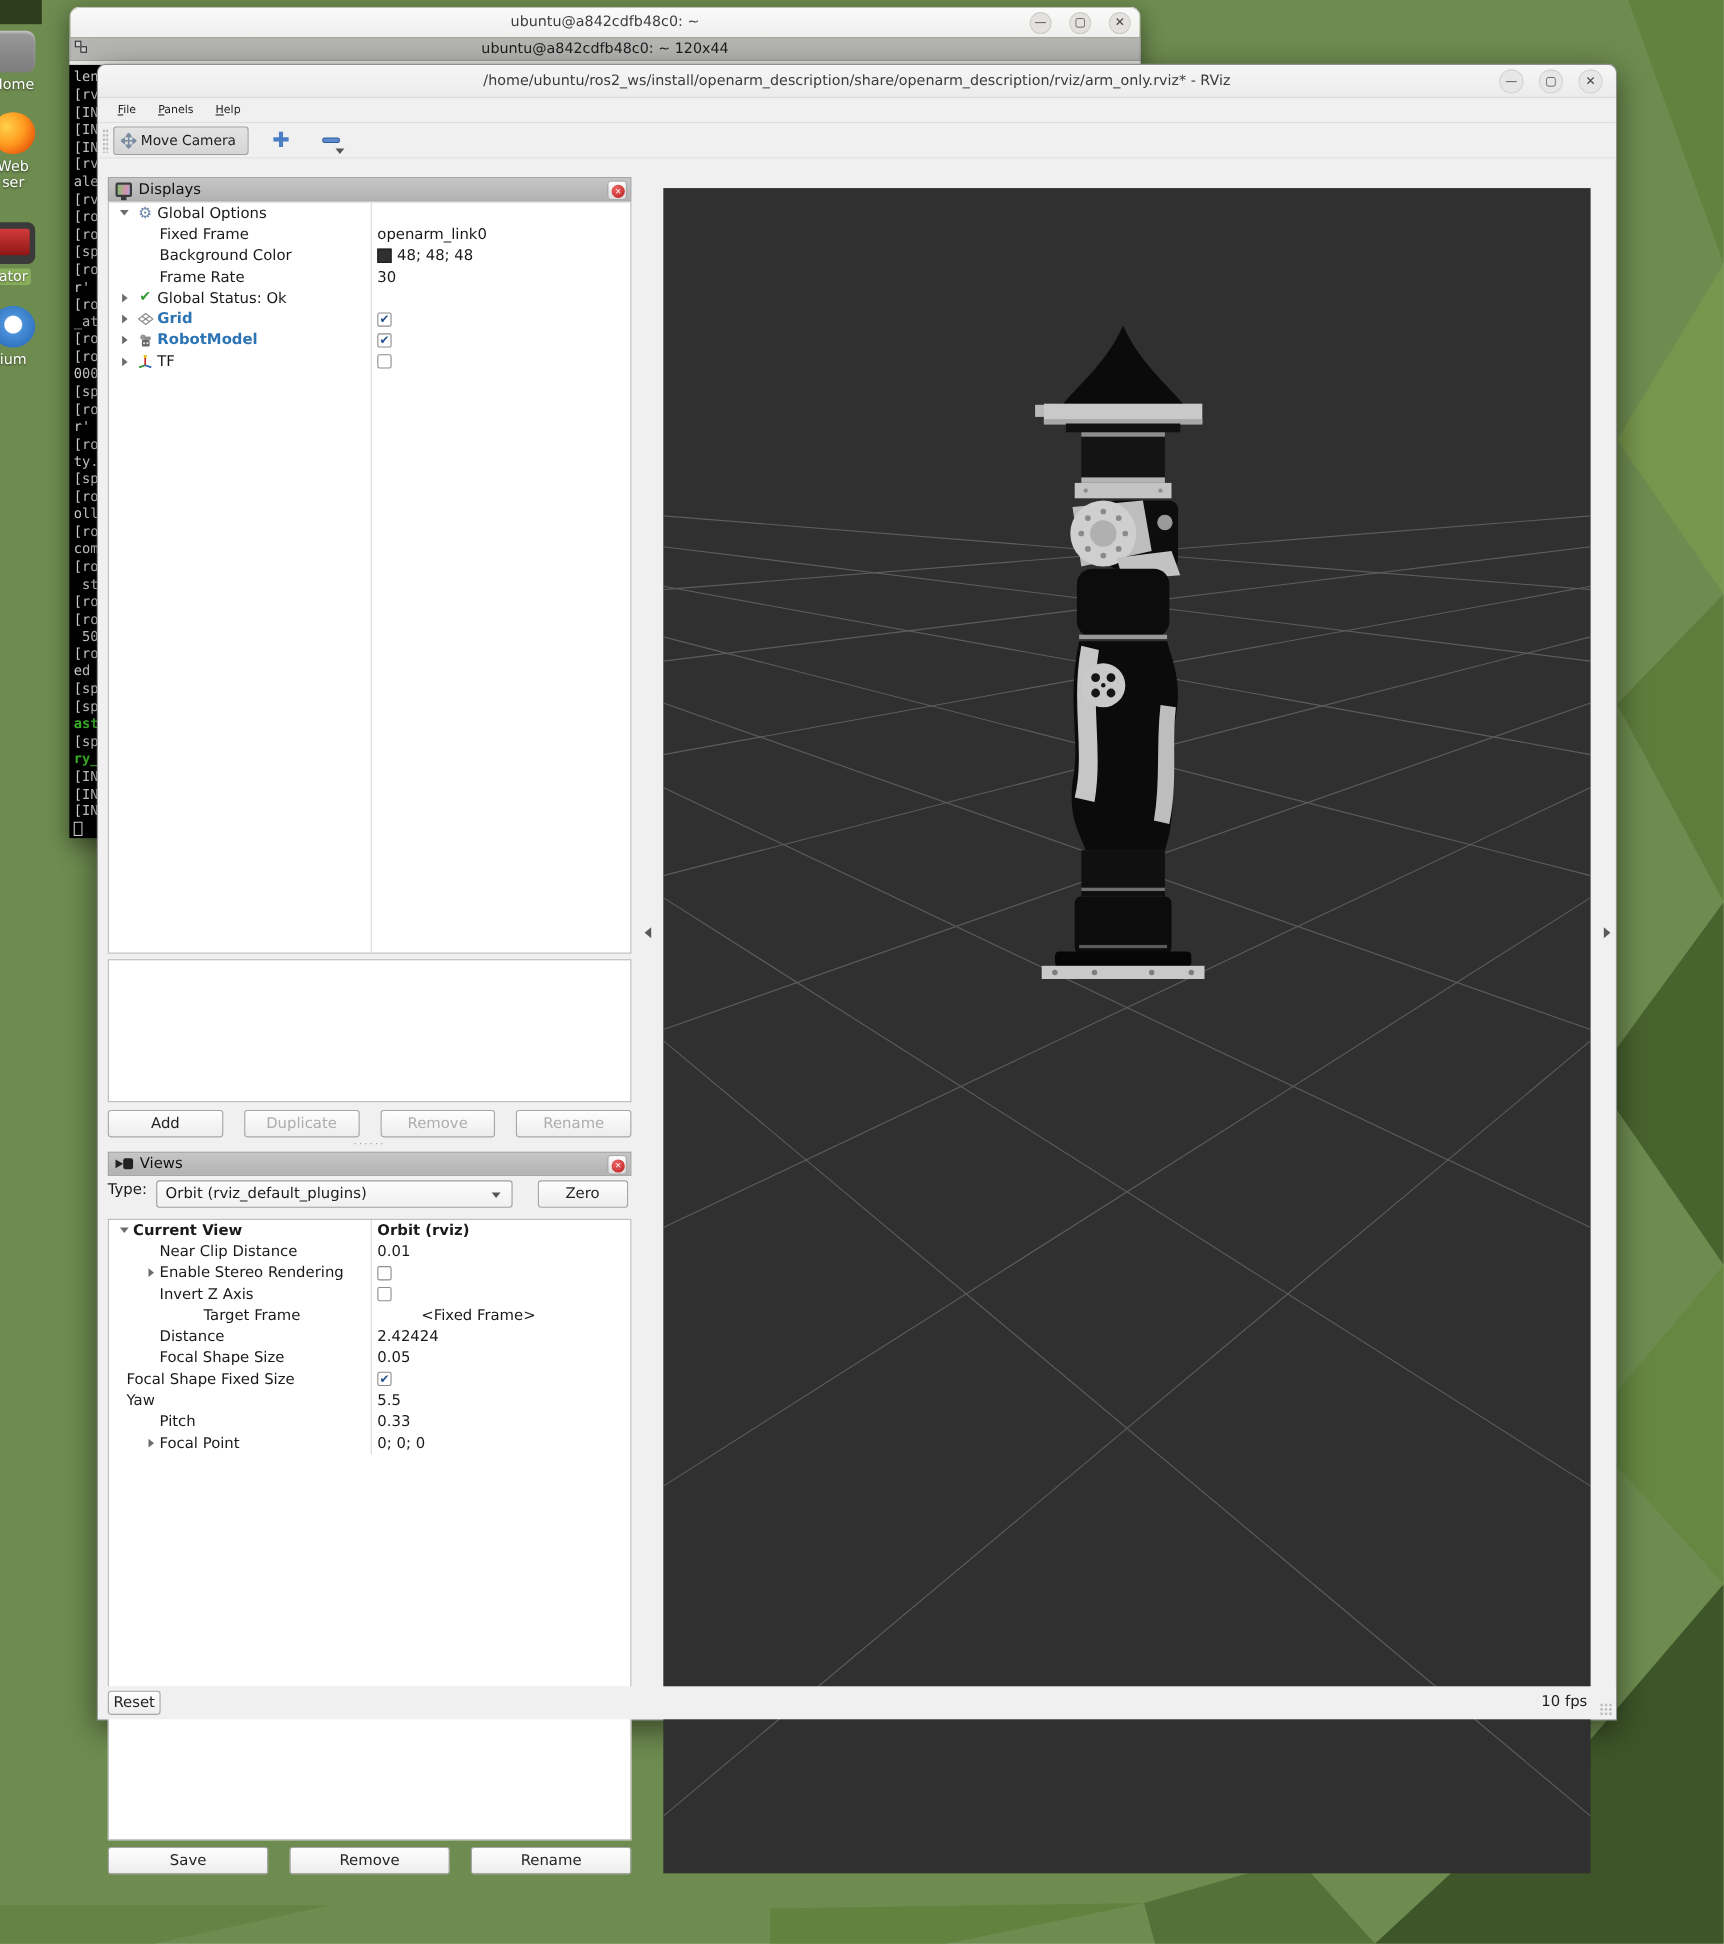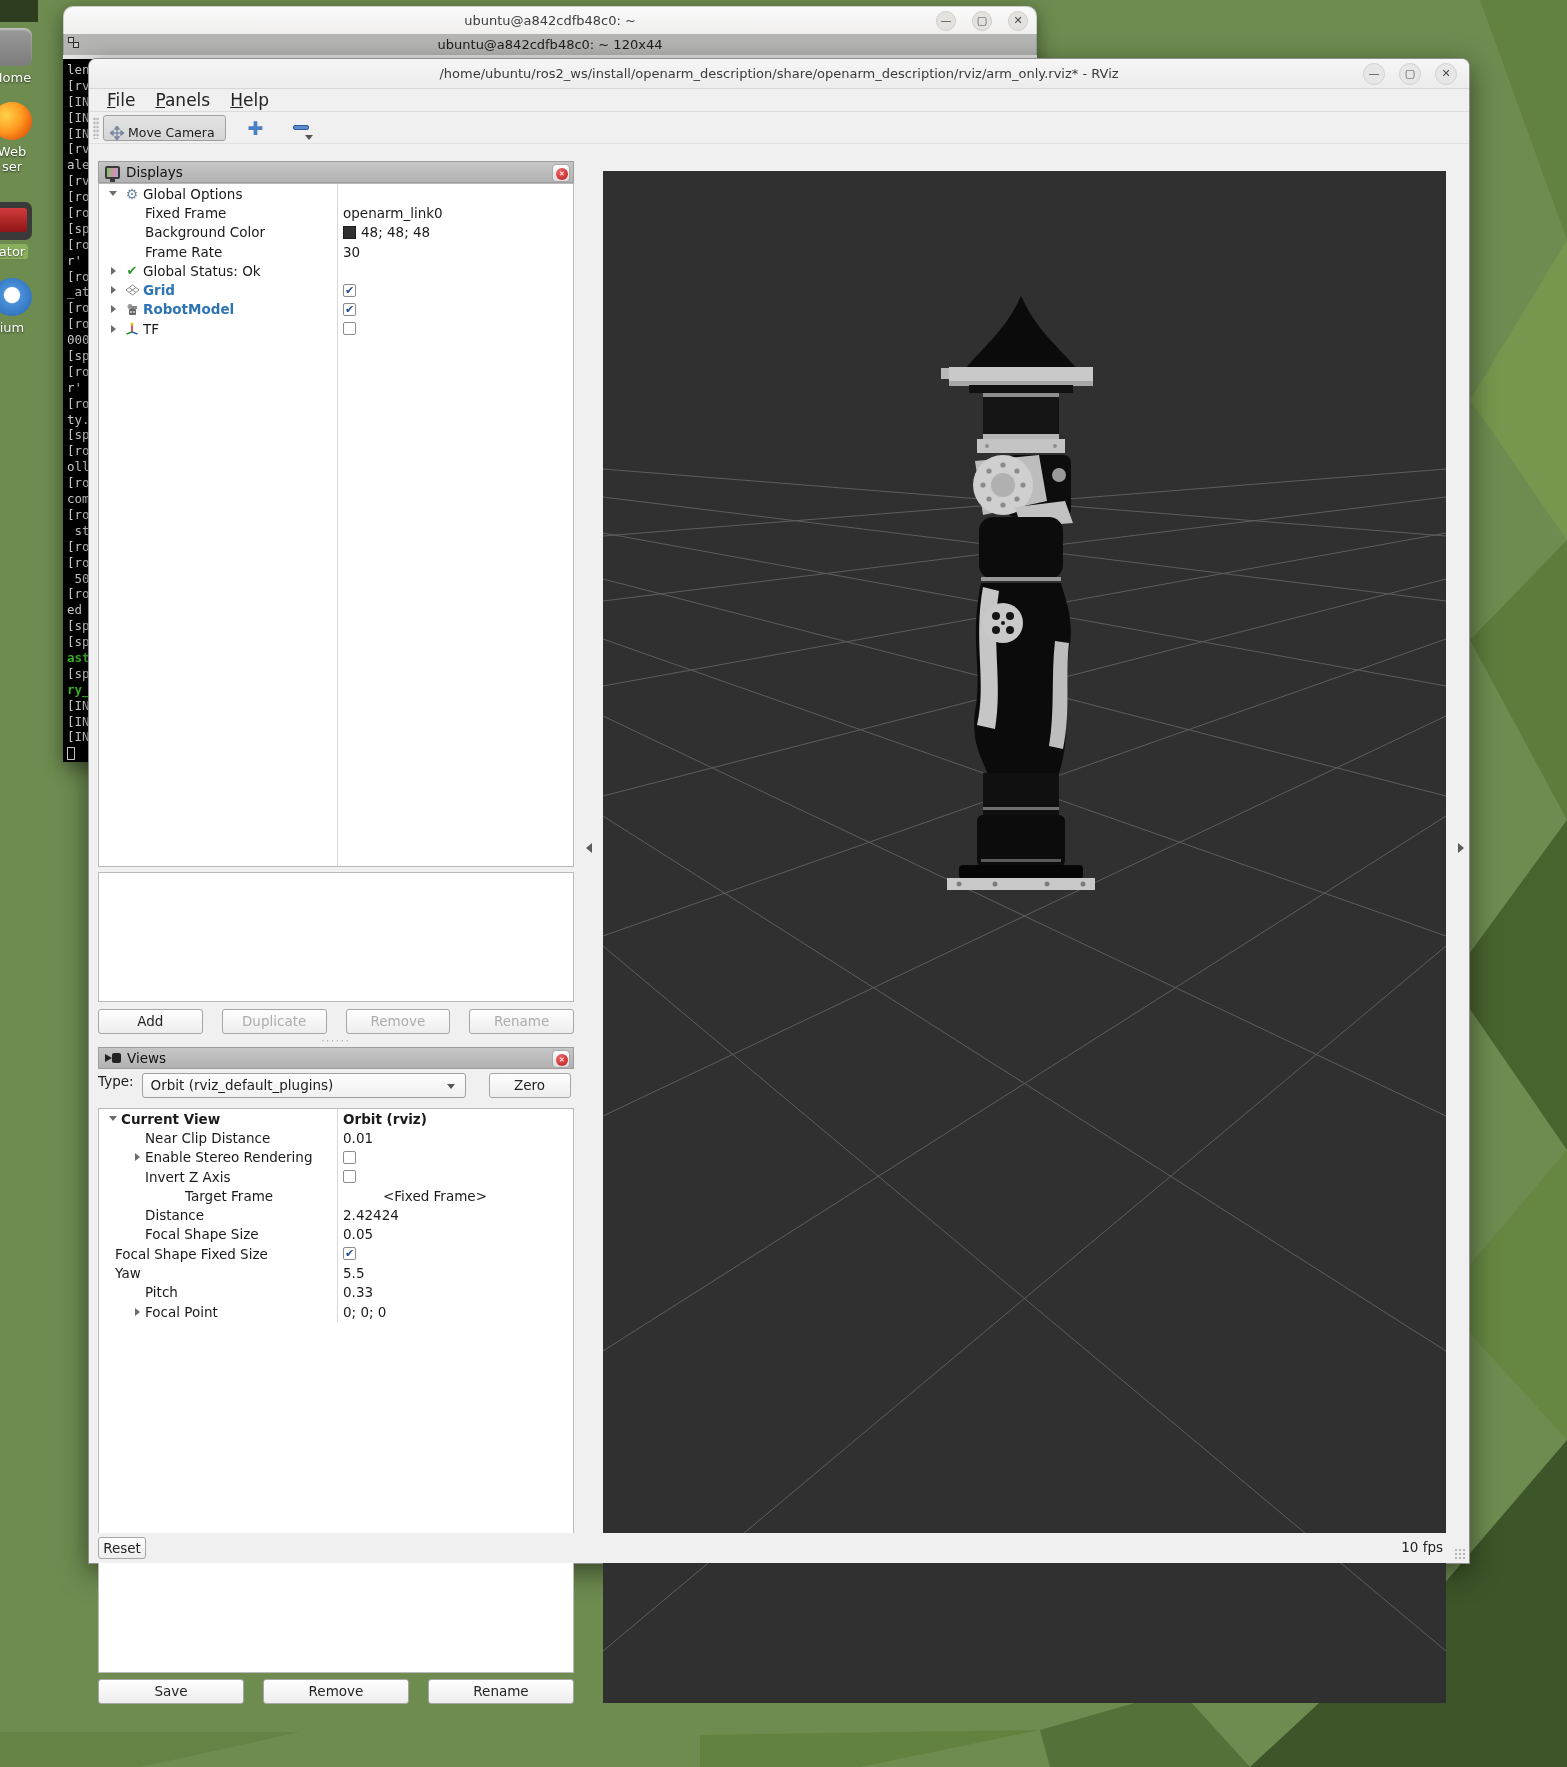--- a/index.html
+++ b/index.html
@@ -33,26 +33,26 @@
 
   .winbtn { width:20px; height:20px; border-radius:50%; background:#e4e2df; border:1px solid #cfcdc9; color:#4a4a4a; font-size:11px; line-height:18px; text-align:center; }
 
   
   .rviz { position:absolute; left:88px; top:58px; width:1382px; height:1506px; background:#f0f0f0; z-index:3; border:1px solid #8f8f8f; border-radius:8px 8px 0 0; box-shadow:0 8px 28px rgba(0,0,0,.5); }
   .rv-titlebar { position:absolute; left:0; top:0; right:0; height:30px; background:linear-gradient(#f6f6f6,#ececec); border-bottom:1px solid #d6d6d6; border-radius:8px 8px 0 0; }
   .rv-title { position:absolute; left:0; right:0; top:0; text-align:center; line-height:30px; font-size:13px; color:#3a3a3a; }
   .rv-winbtns { position:absolute; right:12px; top:4px; display:flex; gap:14px; }
   .rv-winbtns .winbtn { background:#e7e7e7; border-color:#d2d2d2; width:22px; height:22px; line-height:20px; }
   .rv-menubar { position:absolute; left:0; top:30px; right:0; height:23px; background:#f0f0f0; border-bottom:1px solid #dcdcdc; padding-left:10px; display:flex; gap:4px; align-items:center; }
-  .menu-item { padding:2px 8px; font-size:17px; color:#222; }
+  .menu-item { padding:2px 8px; font-size:10px; color:#222; }
   .menu-item u { text-decoration:underline; }
   .rv-toolbar { position:absolute; left:0; top:53px; right:0; height:32px; background:#f0f0f0; border-bottom:1px solid #e0e0e0; display:flex; align-items:center; padding-left:4px; }
   .drag-dots { width:6px; height:22px; margin-right:4px;
     background-image:radial-gradient(#b9b9b9 1px, transparent 1.2px); background-size:3px 4px; }
-  .tool-btn { height:26px; display:flex; align-items:flex-end; gap:4px; padding:0 10px 0 6px; background:linear-gradient(#e3e3e3,#d5d5d5); border:1px solid #9f9f9f; border-radius:3px; font-size:12.5px; color:#1c1c1c; }
+  .tool-btn { height:26px; display:flex; align-items:center; gap:4px; padding:0 10px 0 6px; background:linear-gradient(#e3e3e3,#d5d5d5); border:1px solid #9f9f9f; border-radius:3px; font-size:12.5px; color:#1c1c1c; }
   .tb-plus { margin-left:22px; font-weight:bold; color:#4a7fc6; font-size:19px; }
   .tb-minus-wrap { margin-left:28px; position:relative; width:22px; height:22px; }
   .tb-minus { position:absolute; left:2px; top:8px; width:16px; height:5px; background:#5d8bcd; border:1px solid #2e5c9e; border-radius:2px; }
   .tb-minus-arrow { position:absolute; left:14px; top:18px; width:0; height:0; border-left:4px solid transparent; border-right:4px solid transparent; border-top:5px solid #555; }
 
   
   .leftcol { position:absolute; left:9px; top:102px; width:476px; height:1546px; }
   .panel-header { position:absolute; left:0; right:0; height:22px; background:linear-gradient(#c6c6c6,#b2b2b2); border:1px solid #9e9e9e; display:flex; align-items:center; padding-left:6px; gap:6px; font-size:13.5px; color:#111; }
   .ph-close { position:absolute; right:3px; top:2px; width:18px; height:18px; background:linear-gradient(#fdfdfd,#dcdcdc); border:1px solid #aaa; border-radius:4px; }
   .ph-close::after { content:"✕"; position:absolute; left:3px; top:3px; width:12px; height:12px; border-radius:50%; background:radial-gradient(circle at 35% 30%, #e66, #b91c1c); color:#fff; font-size:7px; line-height:12px; text-align:center; font-weight:bold; }

